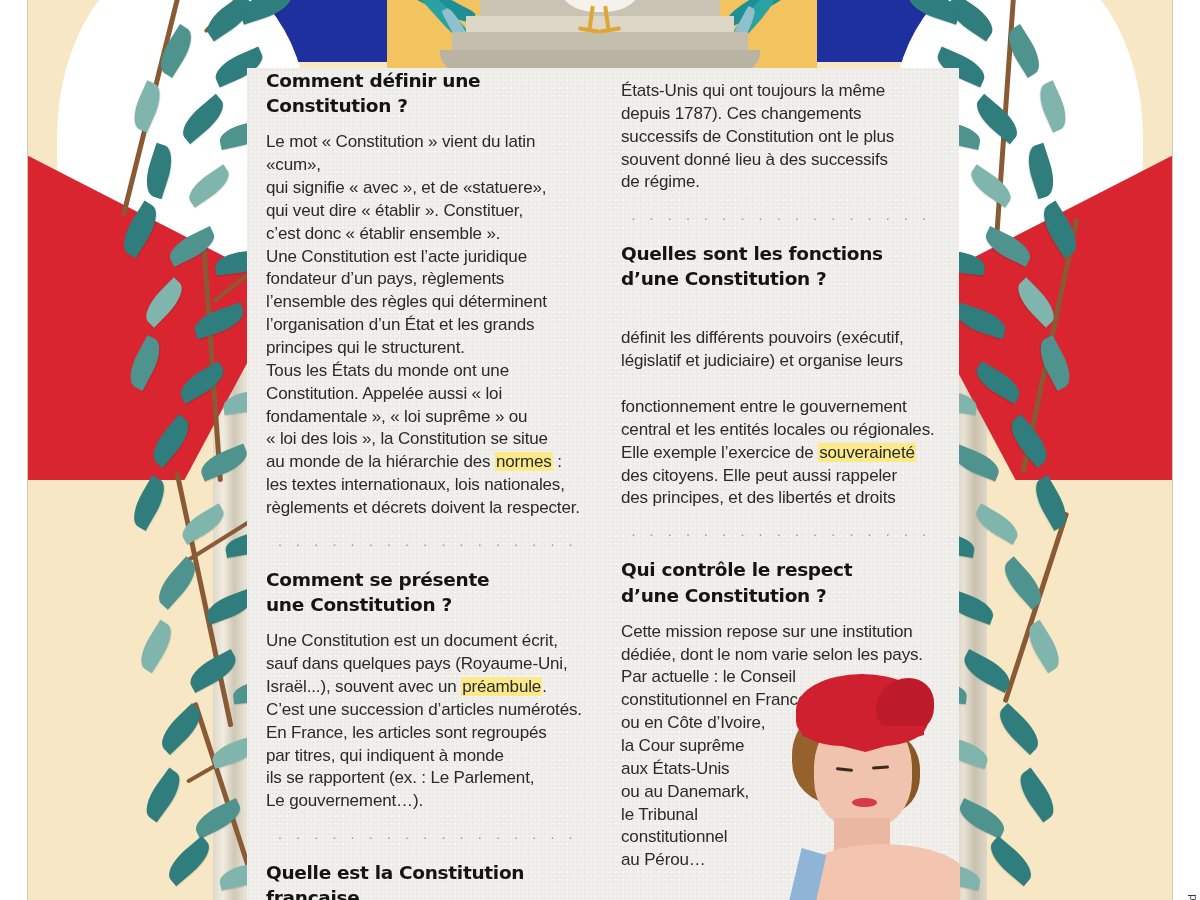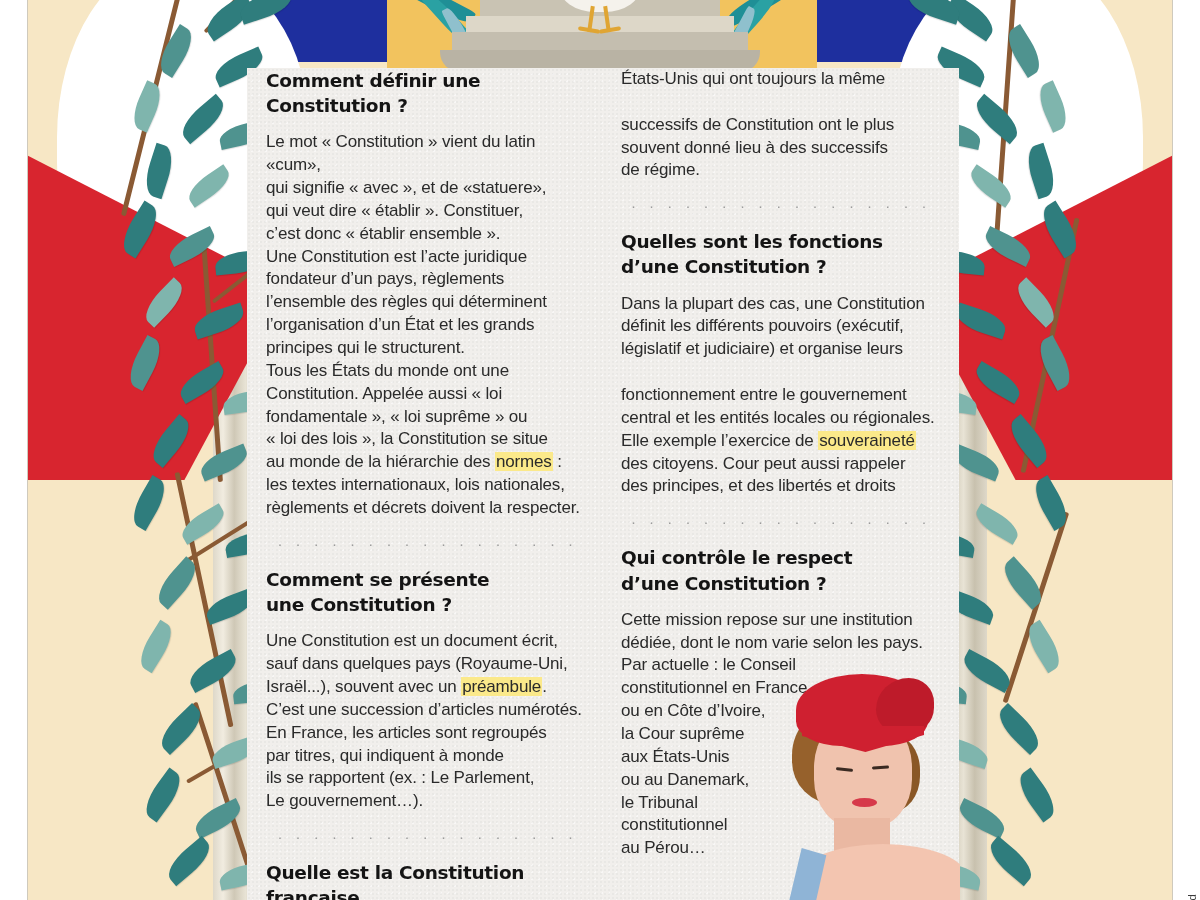--- a/index.html
+++ b/index.html
@@ -73,21 +73,21 @@
     background:#f1efec;
     background-image:
       radial-gradient(rgba(0,0,0,0.030) 1px, transparent 1px),
       radial-gradient(rgba(255,255,255,0.5) 1px, transparent 1px);
     background-size:4px 4px, 7px 7px;
     background-position:0 0, 2px 3px;
     box-shadow:0 0 0 0 rgba(0,0,0,0);
   }
   .cols{position:absolute;left:0;top:0;width:100%;height:100%;display:flex;}
   .col-txt{width:50%;box-sizing:border-box;padding:0 14px 0 19px;}
-  .col-txt.right{padding:0 18px 0 18px;}
+  .col-txt.right{padding:12px 18px 0 18px;}
 
   h2.q{
     font-family:"DejaVu Sans", sans-serif;
     font-weight:bold;
     font-size:18.5px;
     line-height:1.36;
     color:#141414;
     margin:0 0 13px 0;
     letter-spacing:-0.3px;
   }
@@ -317,40 +317,40 @@
 
         <h2 class="q" style="white-space:pre-line">Quelle est  la Constitution française
 actuelle ?</h2>
 
       </div>
 
       <div class="col-txt right">
 
         <p class="body">
           <span>États-Unis qui ont toujours la même</span><br>
-          <br>
+          <span>depuis 1787). Ces changements</span><br>
           <span>successifs de Constitution ont le plus</span><br>
           <span>souvent donné lieu à des successifs</span><br>
           <span>de régime.</span>
         </p>
 
         <div class="dots">· · · · · · · · · · · · · · · · ·</div>
 
         <h2 class="q" style="white-space:pre-line">Quelles sont les fonctions
 d’une Constitution ?</h2>
 
         <p class="body">
-          <span>Dans la plupart des cas, une Constitution</span><br>
+          <br>
           <span>définit les différents pouvoirs (exécutif,</span><br>
           <span>législatif et judiciaire) et organise leurs</span><br>
           <br>
           <span>fonctionnement entre le gouvernement</span><br>
           <span>central et les entités locales ou régionales.</span><br>
           <span>Elle exemple l’exercice de </span><span class="mark">souveraineté</span><br>
-          <span>des citoyens. Cour peut aussi rappeler</span><br>
+          <span>des citoyens. Elle peut aussi rappeler</span><br>
           <span>des principes, et des libertés et droits</span><br>
         </p>
 
         <div class="dots">· · · · · · · · · · · · · · · · ·</div>
 
         <h2 class="q" style="white-space:pre-line">Qui contrôle le respect
 d’une Constitution ?</h2>
 
         <p class="body">
           <span>Cette mission repose sur une institution</span><br>

